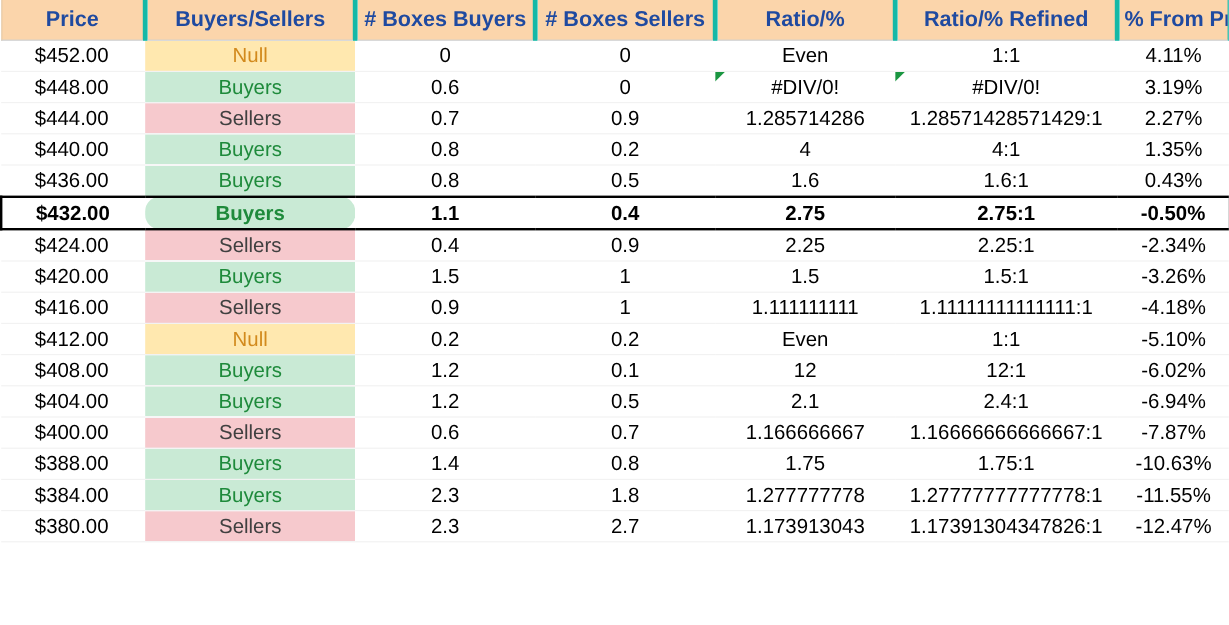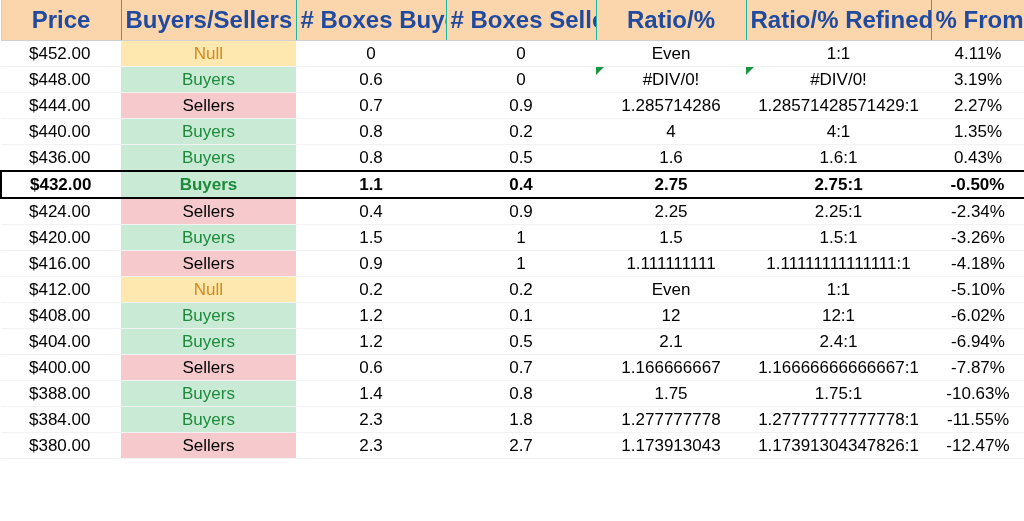--- a/index.html
+++ b/index.html
@@ -13,46 +13,47 @@
   }
   table {
     border-collapse: collapse;
     width: 1024px;
     table-layout: fixed;
   }
   th {
     background: #fbd5ab;
     color: #1f4aa0;
     font-weight: 700;
-    font-size: 24px;
+    font-size: 18px;
     padding: 6px 4px;
     text-align: center;
     border-left: 1px solid #e6c9a5;
-    border-right: 1px solid #14b8a6;
+    border-right: 4px solid #14b8a6;
     border-bottom: 1px solid #d0d0d0;
     white-space: nowrap;
     overflow: hidden;
   }
   td {
     padding: 2.5px 6px;
     text-align: center;
     border-bottom: 1px solid #f2f2f2;
     white-space: nowrap;
     overflow: hidden;
     height: 26px;
   }
   td.price-cell { text-align: left; padding-left: 28px; }
   td.bs-cell { font-weight: 400; }
   .bs-buyers { background: #c9ead5; color: #1e8a3b; }
-  .bs-sellers { background: #f6c9cd; color: #000000; }
+  .bs-sellers { background: #f6c9cd; color: #404040; }
   .bs-null   { background: #ffe8af; color: #d28a1d; margin-top: 32px; }
   tr.hl td {
     font-weight: 700;
     border-top: 2px solid #000;
     border-bottom: 2px solid #000;
+    border-radius: 12px;
   }
   tr.hl td:first-child { border-left: 2px solid #000; }
   tr.hl td:last-child  { border-right: 2px solid #000; }
   tr.hl td.bs-cell { color: #1e8a3b; }
   .flag-wrap { position: relative; }
   .flag {
     position: absolute;
     top: 0; left: 0;
     width: 0; height: 0;
     border-top: 8px solid #1a9641;

